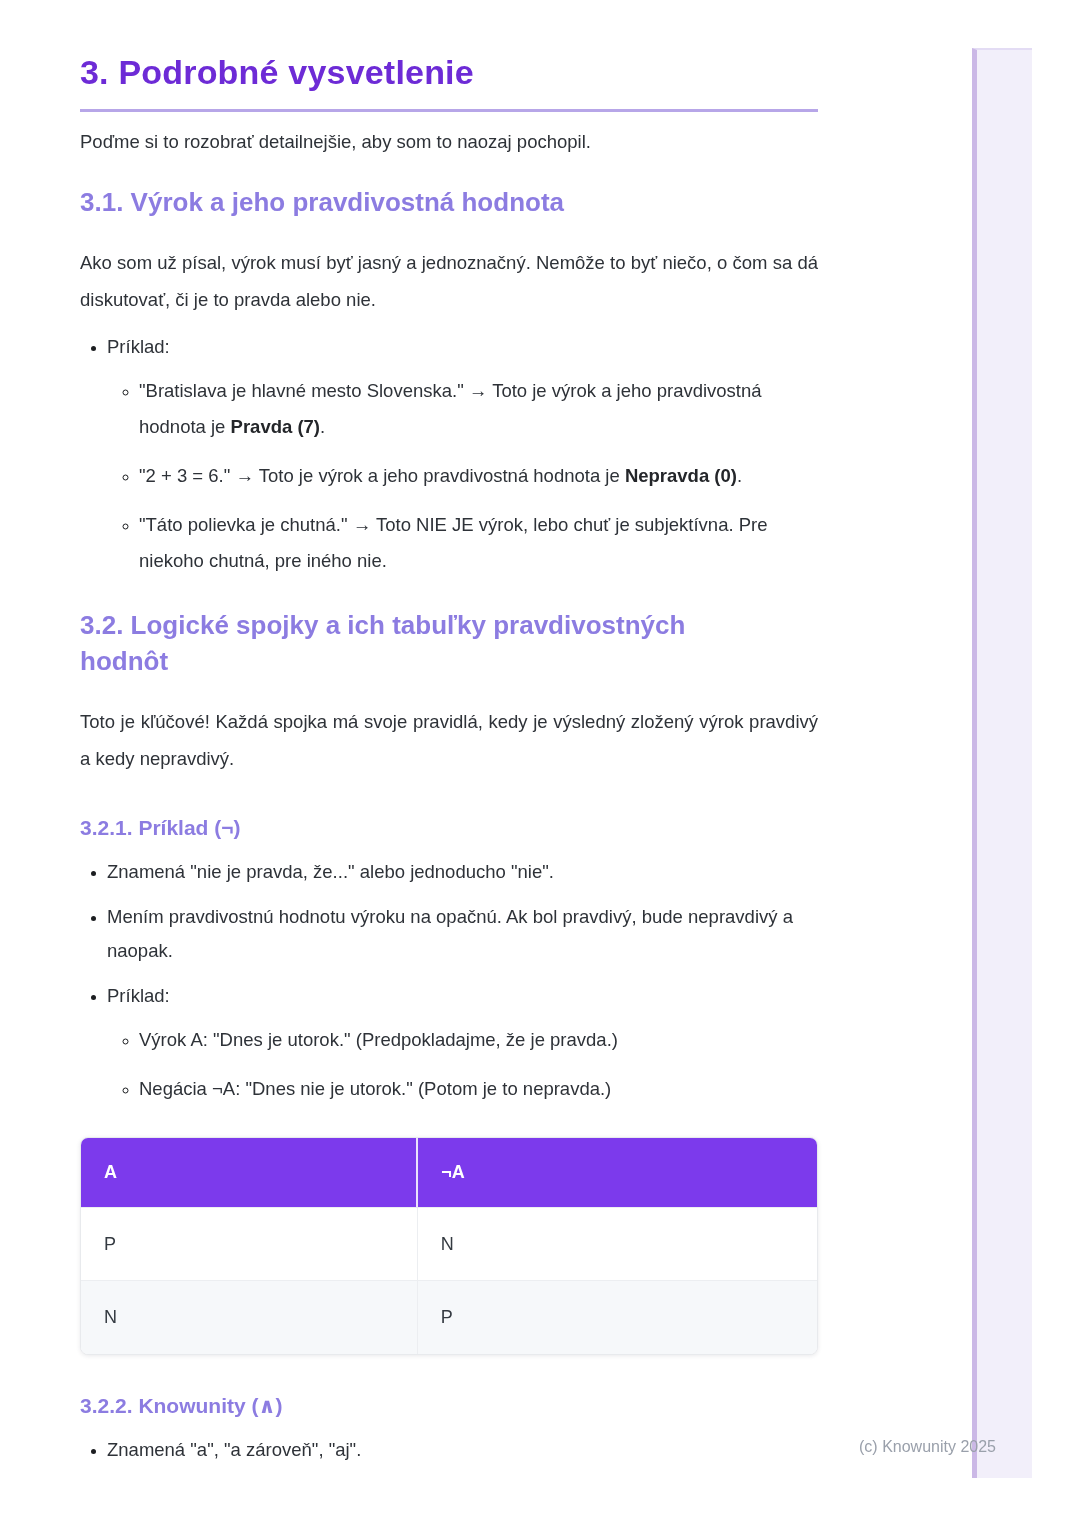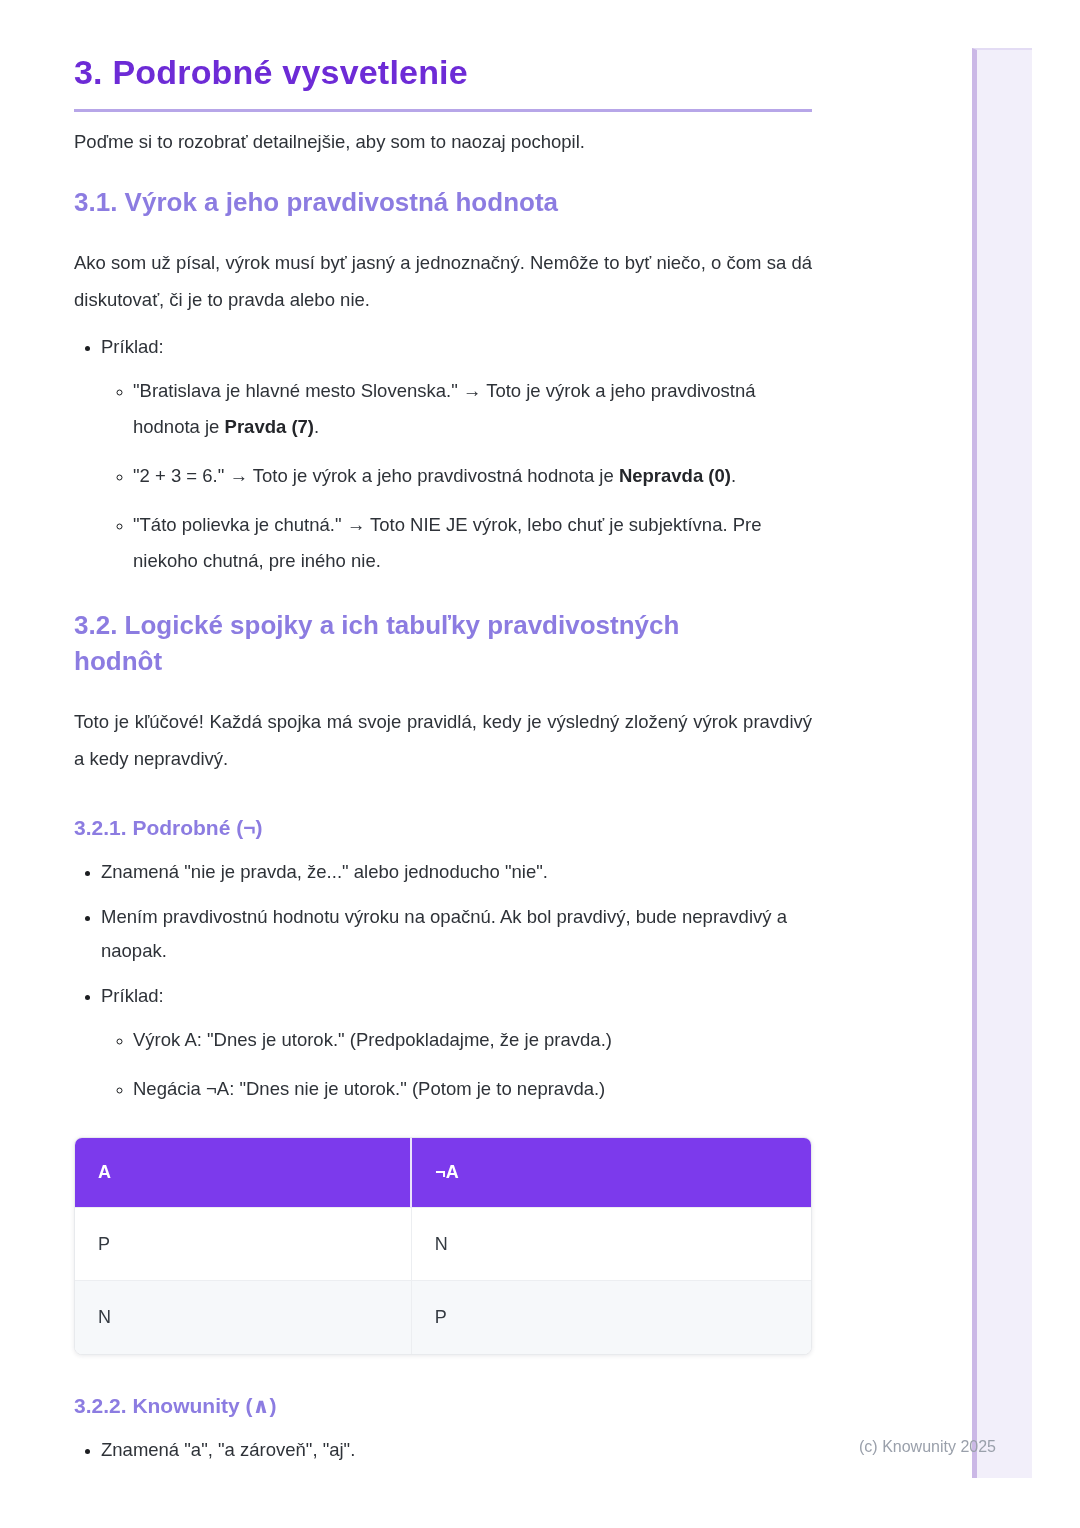--- a/index.html
+++ b/index.html
@@ -4,21 +4,21 @@
 <style>
   * { margin: 0; padding: 0; box-sizing: border-box; }
   html, body { background: #ffffff; }
   body {
     width: 1080px; height: 1528px;
     position: relative; overflow: hidden;
     font-family: "Liberation Sans", "DejaVu Sans", sans-serif;
     color: #2e3238;
   }
   .content {
-    position: absolute; left: 74px; top: 50px; width: 738px;
+    position: absolute; left: 80px; top: 50px; width: 738px;
   }
   h1 {
     font-size: 34px; font-weight: 700; color: #6d2bd6;
     line-height: 1.35; letter-spacing: 0.2px;
   }
   .h1-rule {
     border: none; border-top: 3px solid #b7a6e8;
     margin-top: 13px;
   }
   .intro {
@@ -111,21 +111,21 @@
         <li><span>"2 + 3 = 6." → Toto je výrok a jeho pravdivostná hodnota je </span><strong>Nepravda (0)</strong><span>.</span></li>
         <li>"Táto polievka je chutná." → Toto NIE JE výrok, lebo chuť je subjektívna. Pre niekoho chutná, pre iného nie.</li>
       </ul>
     </li>
   </ul>
 
   <h2 class="wrap">3.2. Logické spojky a ich tabuľky pravdivostných hodnôt</h2>
 
   <p class="body">Toto je kľúčové! Každá spojka má svoje pravidlá, kedy je výsledný zložený výrok pravdivý a kedy nepravdivý.</p>
 
-  <h3>3.2.1. Podrobné (¬)</h3>
+  <h3>3.2.1. Príklad (¬)</h3>
 
   <ul class="l1">
     <li>Znamená "nie je pravda, že..." alebo jednoducho "nie".</li>
     <li>Mením pravdivostnú hodnotu výroku na opačnú. Ak bol pravdivý, bude nepravdivý a naopak.</li>
     <li>
       <span class="italic">Príklad:</span>
       <ul class="l2">
         <li>Výrok A: "Dnes je utorok." (Predpokladajme, že je pravda.)</li>
         <li>Negácia ¬A: "Dnes nie je utorok." (Potom je to nepravda.)</li>
       </ul>

